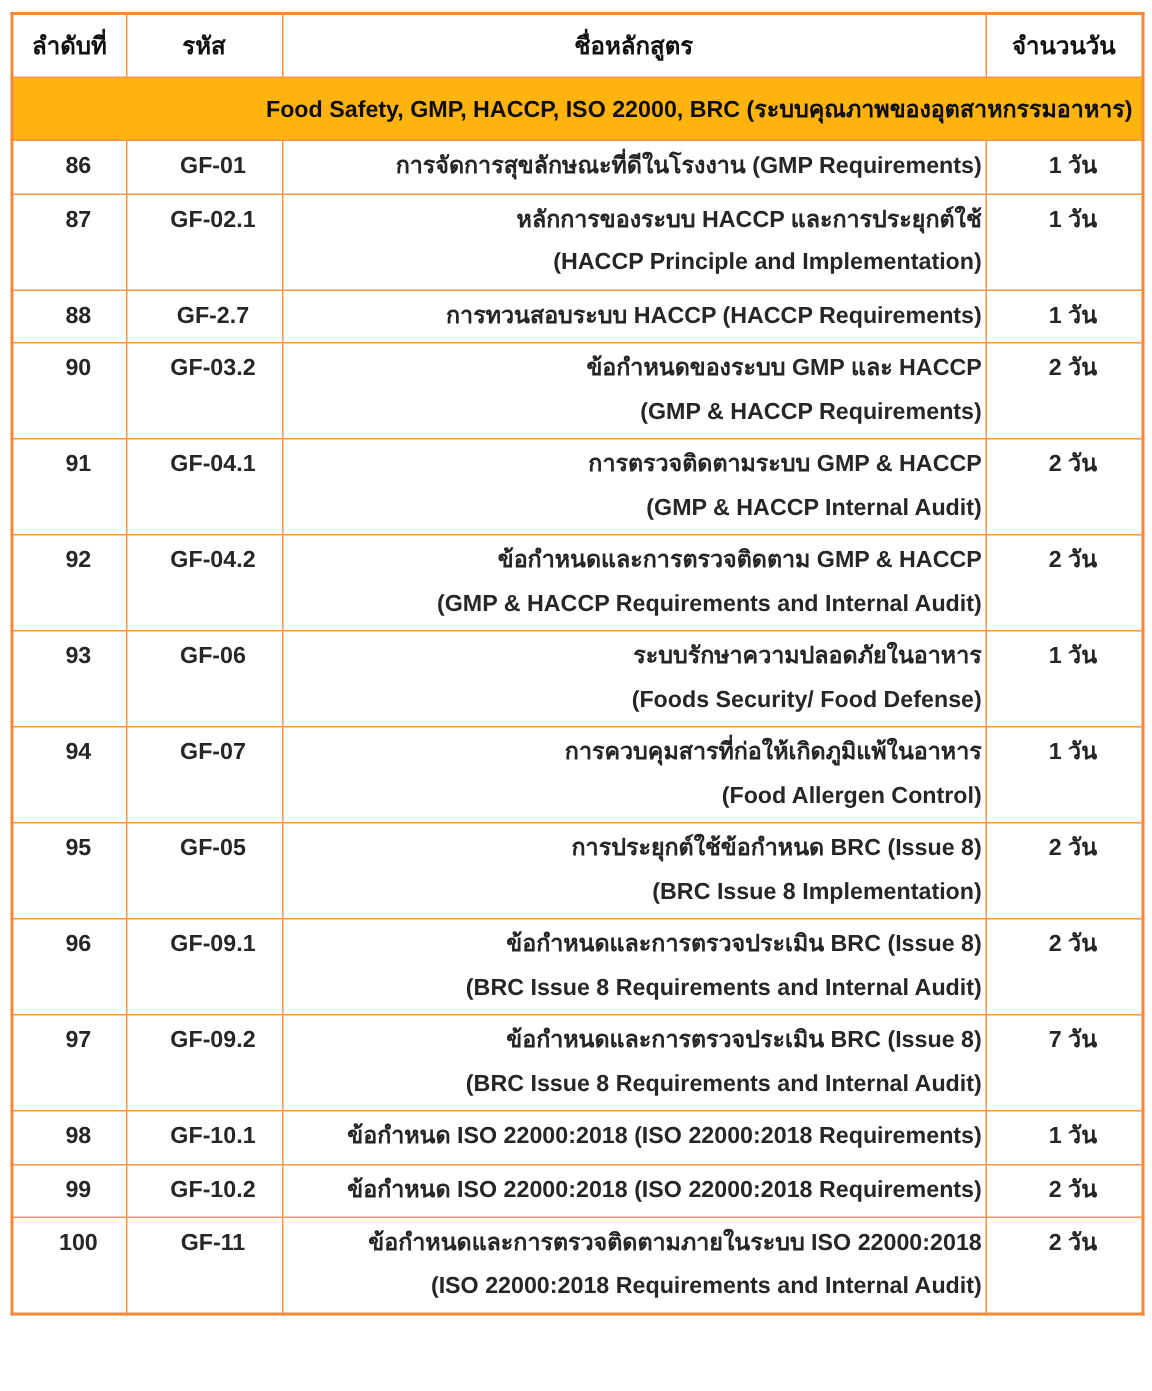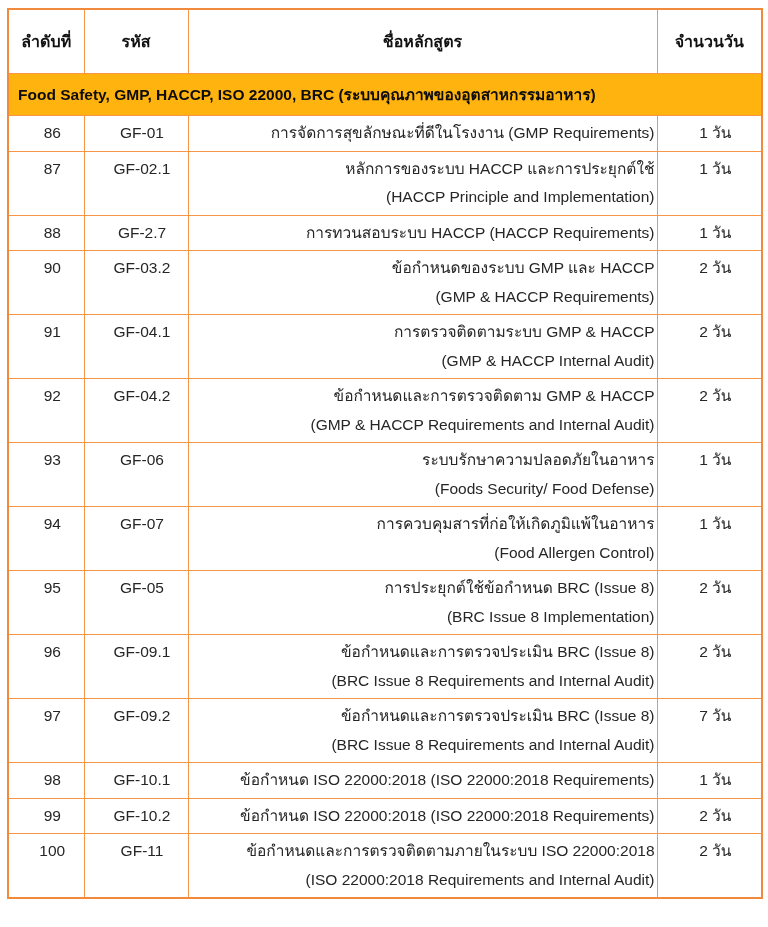--- a/index.html
+++ b/index.html
@@ -23,38 +23,39 @@
   col.col-name { width: 469px; }
   col.col-days { width: 105px; }
 
   th, td { border: 1px solid #F79646; }
 
   th {
     font-size: 16px;
     font-weight: bold;
     color: #111111;
     text-align: center;
-    padding: 19px 2px;
+    padding: 8px 2px;
     vertical-align: middle;
   }
 
   tr.section-row td {
     background: #FFB30F;
     font-size: 15.5px;
     font-weight: bold;
     color: #0d0d0d;
     padding: 8px 6px 8px 9px;
-    text-align: left;
+    text-align: right;
   }
 
   tr.course-row td {
     font-size: 15.5px;
     vertical-align: top;
     padding: 3px 2px 3px 14px;
     line-height: 28.5px;
+    font-weight: bold;
   }
   td.cell-center { text-align: center; }
   td.cell-name   { text-align: left; padding-left: 11px; padding-right: 6px; }
   .name-line { line-height: 28.5px; white-space: nowrap; overflow: hidden; text-align: right; }
 </style>
 </head>
 <body>
 
 <div class="page">
   <table class="course-table">

